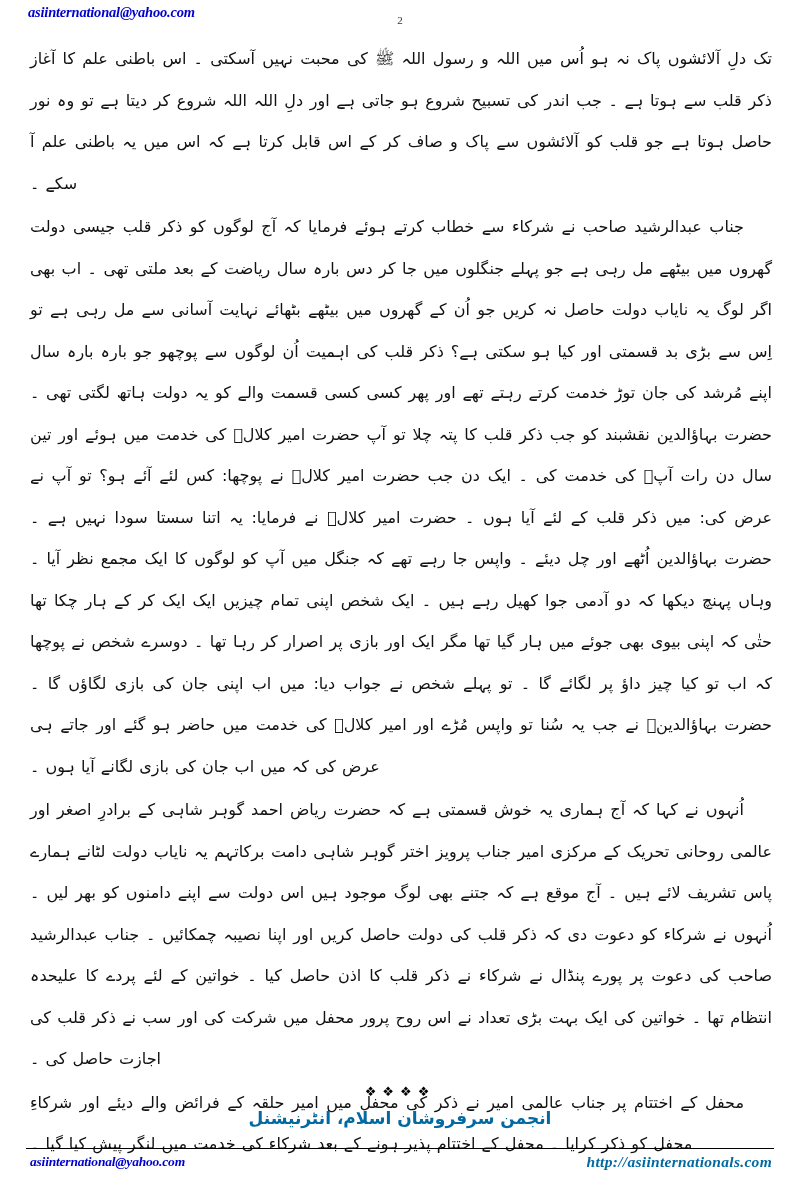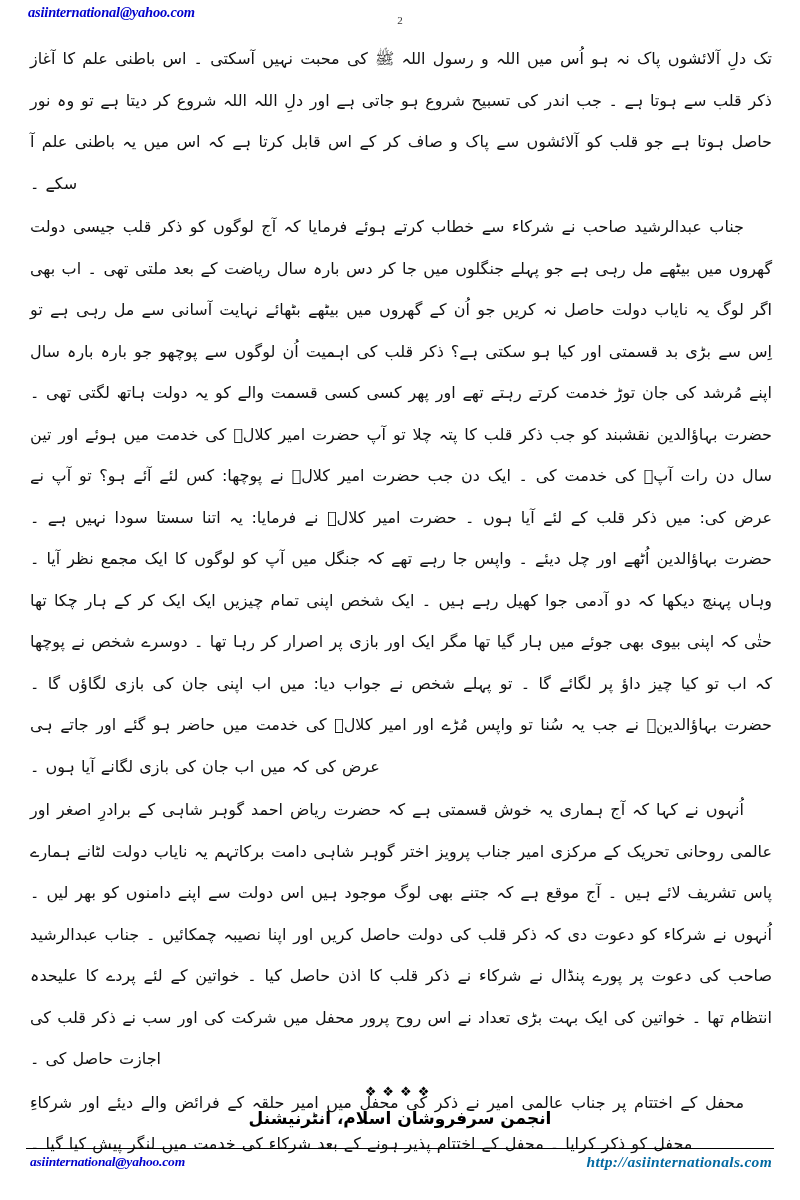--- a/index.html
+++ b/index.html
@@ -93,21 +93,21 @@
   .signature {
     position: absolute;
     left: 0;
     top: 1108px;
     width: 800px;
     text-align: center;
     direction: rtl;
     font-family: "DejaVu Sans", sans-serif;
     font-size: 17px;
     font-weight: bold;
-    color: #000000;
+    color: #0369a1;
     letter-spacing: 0.5px;
   }
 
   
   .footer {
     position: absolute;
     left: 26px;
     top: 1148px;
     width: 748px;
   }

